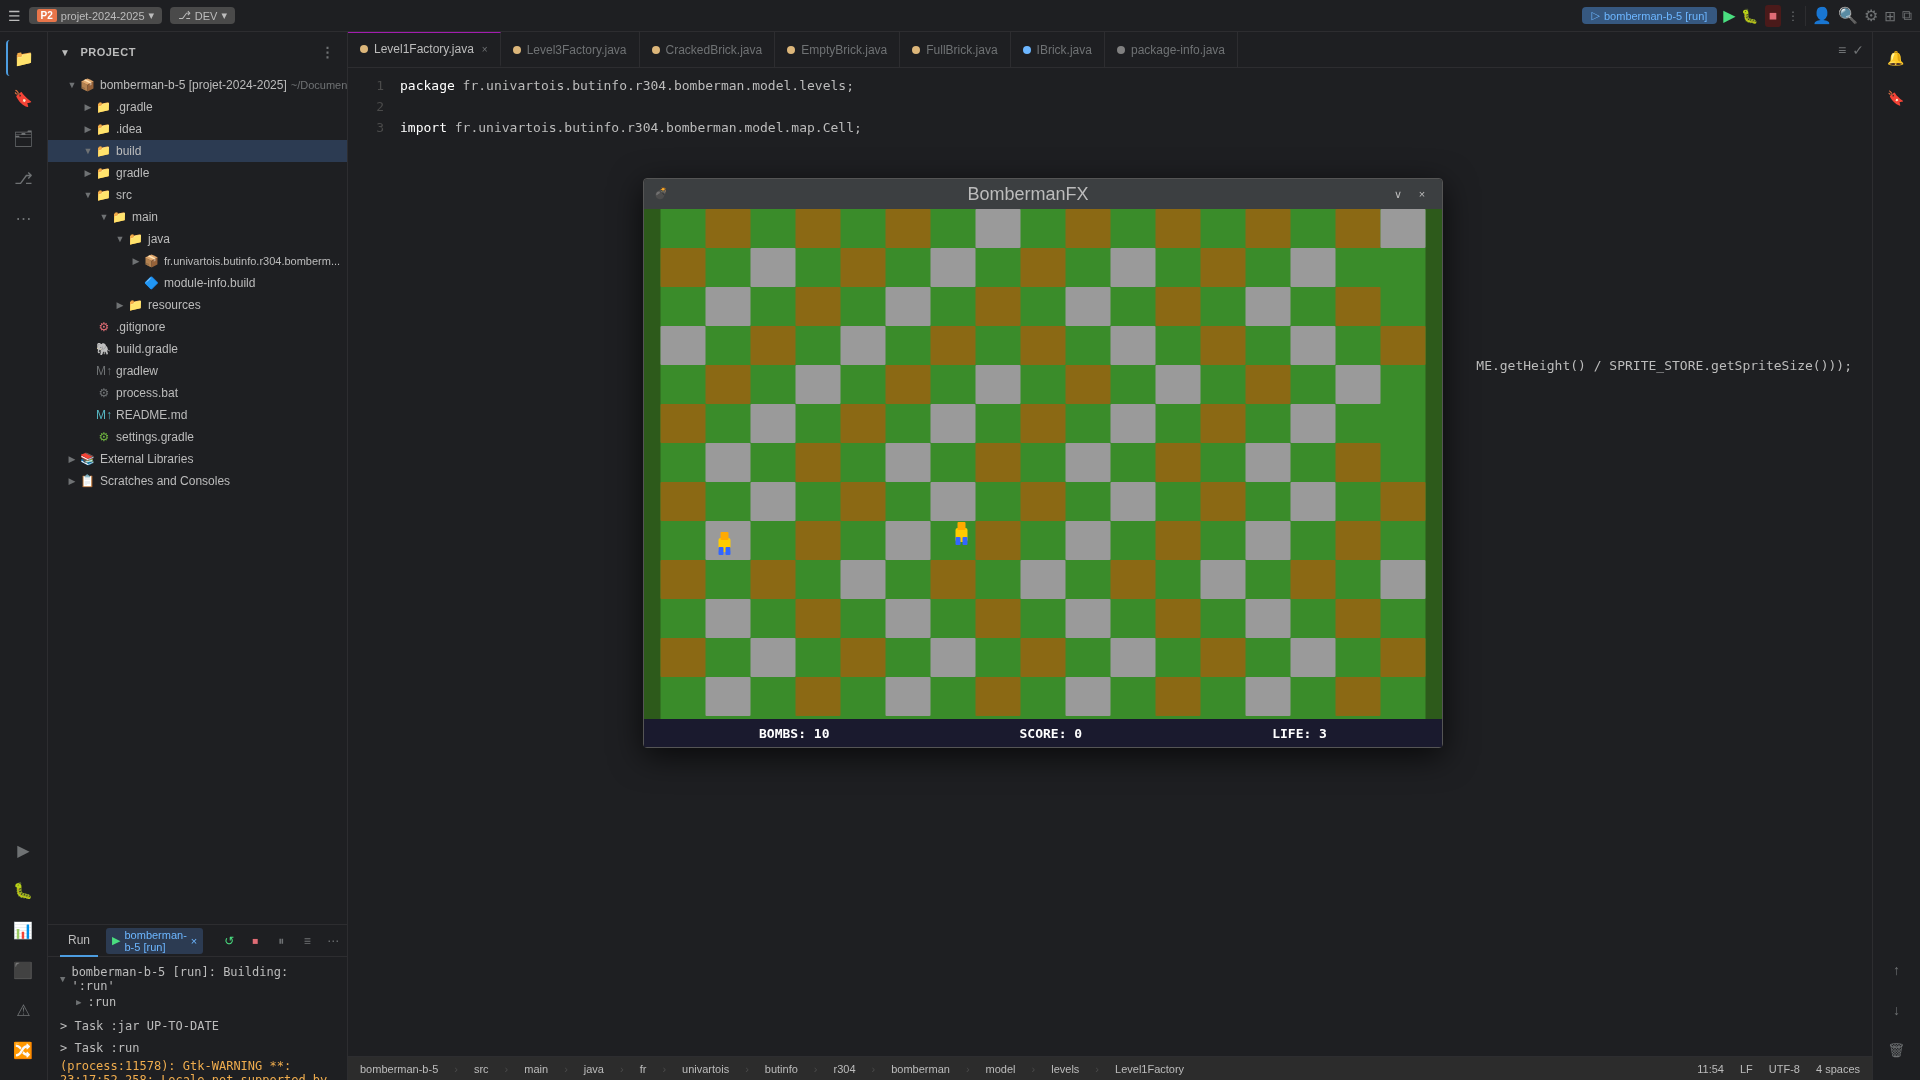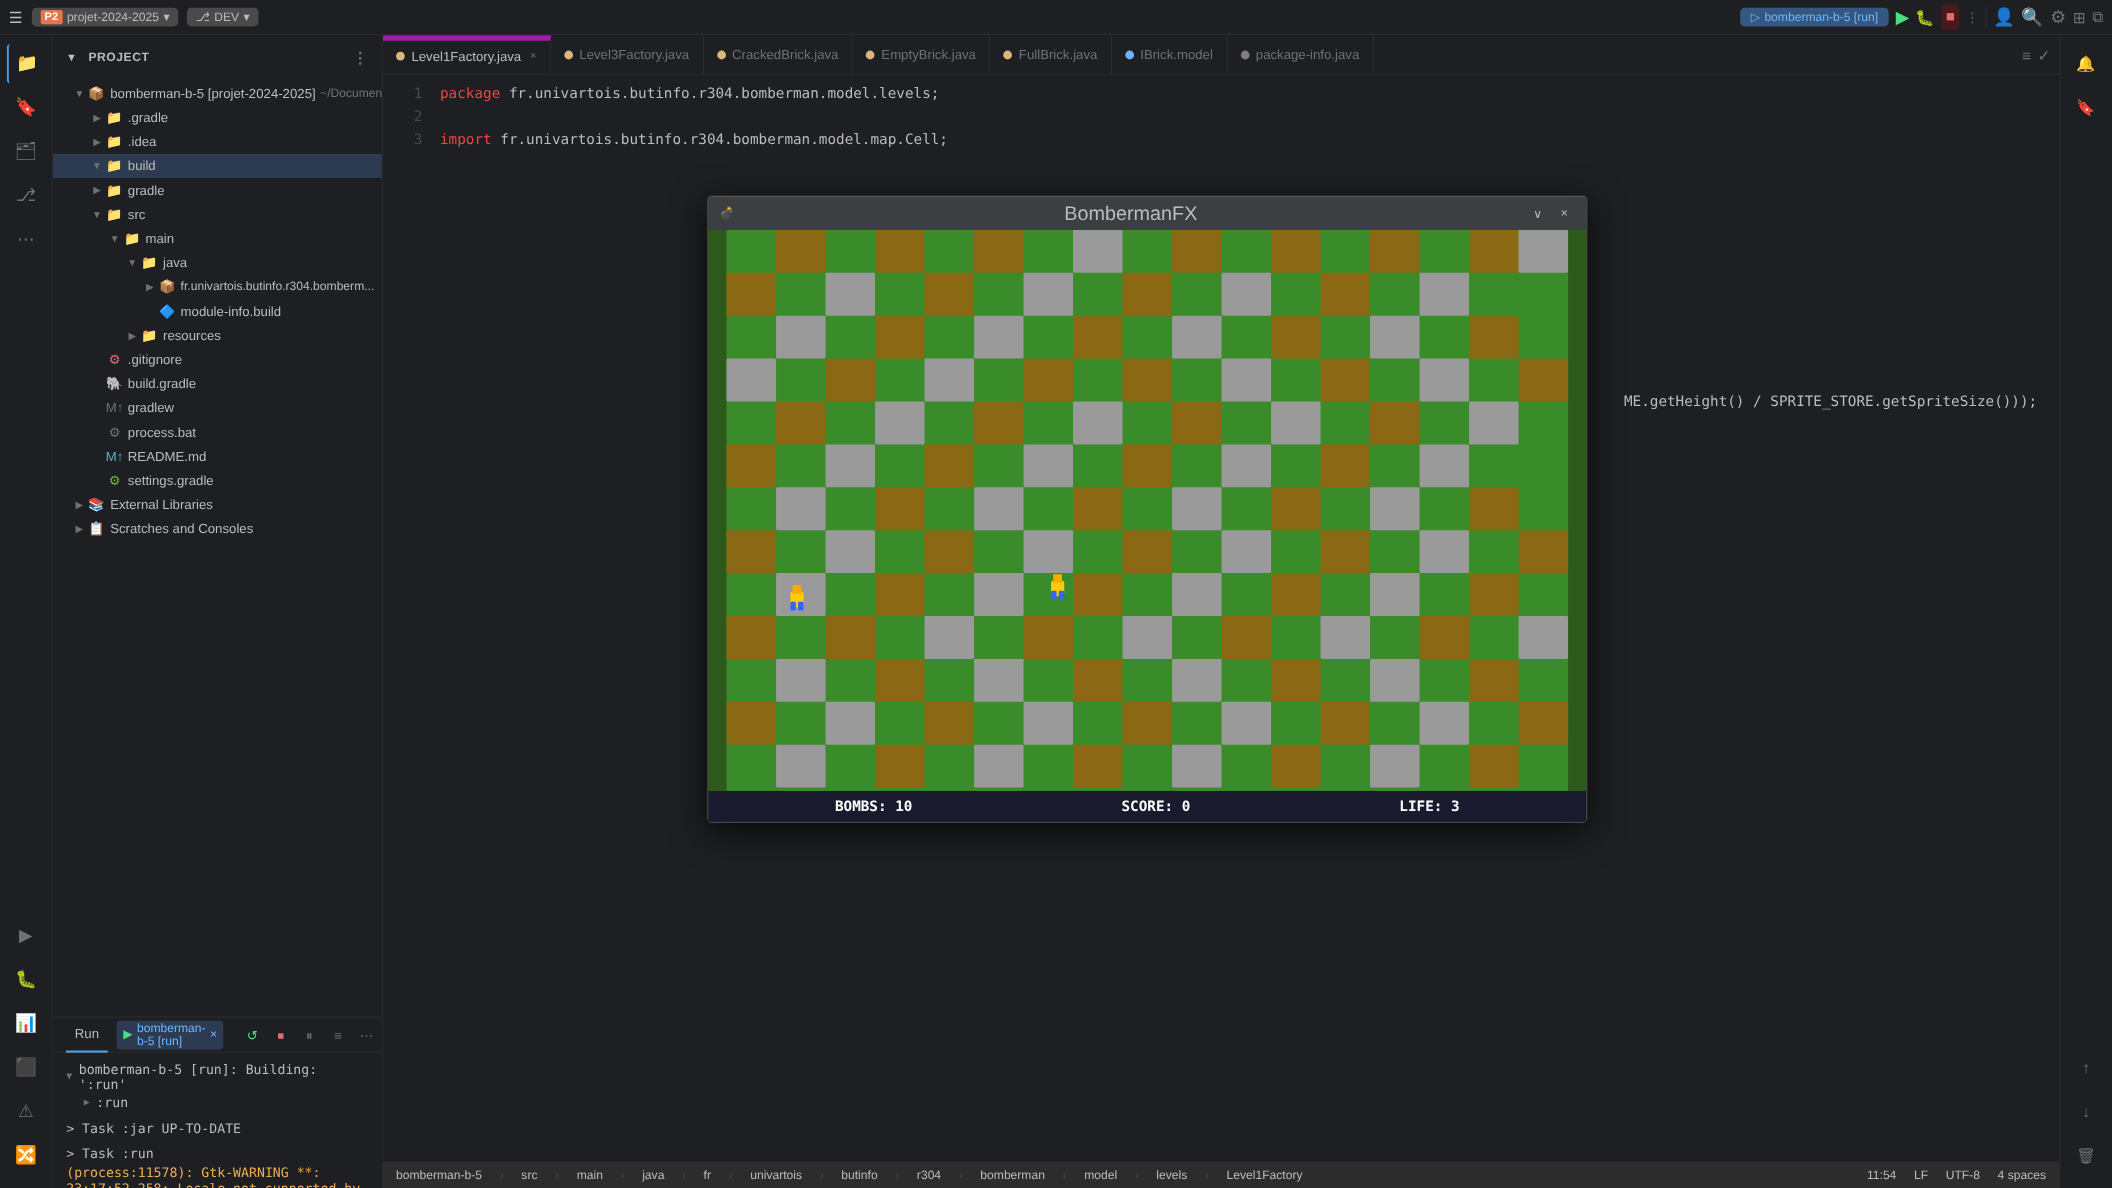--- a/index.html
+++ b/index.html
@@ -84,32 +84,32 @@
     
     .tab-bar {
       height: 36px; background: #1e1f22; display: flex; align-items: stretch;
       border-bottom: 1px solid #2d2d30; overflow: hidden;
     }
     .editor-tab {
       display: flex; align-items: center; padding: 0 12px; gap: 6px; cursor: pointer;
       font-size: 12px; color: #6f7274; border-right: 1px solid #2d2d30; white-space: nowrap;
       min-width: 0;
     }
-    .editor-tab.active { background: #1e1f22; color: #bcbcbc; border-bottom: 2px solid transparent; border-top: 5px solid #a21caf; }
+    .editor-tab.active { background: #1e1f22; color: #bcbcbc; border-bottom: 2px solid transparent; border-top: 1px solid #a21caf; }
     .tab-close { font-size: 10px; color: #6f7274; margin-left: 2px; }
     .tab-dot-orange { width: 8px; height: 8px; border-radius: 50%; background: #dcb67a; }
     .tab-dot-blue { width: 8px; height: 8px; border-radius: 50%; background: #6cb6ff; }
     .tab-dot-gray { width: 8px; height: 8px; border-radius: 50%; background: #808080; }
 
     
     .editor-content { flex: 1; background: #1e1f22; padding: 8px 12px; font-family: monospace; font-size: 13px; color: #bcbcbc; overflow: hidden; position: relative; }
     .code-line { display: flex; gap: 16px; line-height: 1.6; }
     .line-num { color: #4a4a4a; min-width: 24px; text-align: right; }
     .code-text { color: #bcbcbc; }
-    .code-keyword { color: #ef4444; }
+    .code-keyword { color: #ffffff; }
 
     
     .status-bar {
       height: 24px; background: #2c2c2c; display: flex; align-items: center;
       padding: 0 12px; gap: 16px; font-size: 11px; color: #bcbcbc;
       border-top: 1px solid #2d2d30;
     }
     .status-bar-right { margin-left: auto; display: flex; align-items: center; gap: 16px; }
 
     
@@ -425,21 +425,21 @@
       <div class="editor-tab">
         <span class="tab-dot-orange"></span>
         <span>EmptyBrick.java</span>
       </div>
       <div class="editor-tab">
         <span class="tab-dot-orange"></span>
         <span>FullBrick.java</span>
       </div>
       <div class="editor-tab">
         <span class="tab-dot-blue"></span>
-        <span>IBrick.model</span>
+        <span>IBrick.java</span>
       </div>
       <div class="editor-tab">
         <span class="tab-dot-gray"></span>
         <span>package-info.java</span>
       </div>
       <div style="flex:1;display:flex;align-items:center;justify-content:flex-end;padding-right:8px;">
         <span style="color:#6f7274;cursor:pointer;font-size:14px;">≡</span>
         <span style="color:#6f7274;cursor:pointer;font-size:14px;margin-left:6px;">✓</span>
       </div>
     </div>

